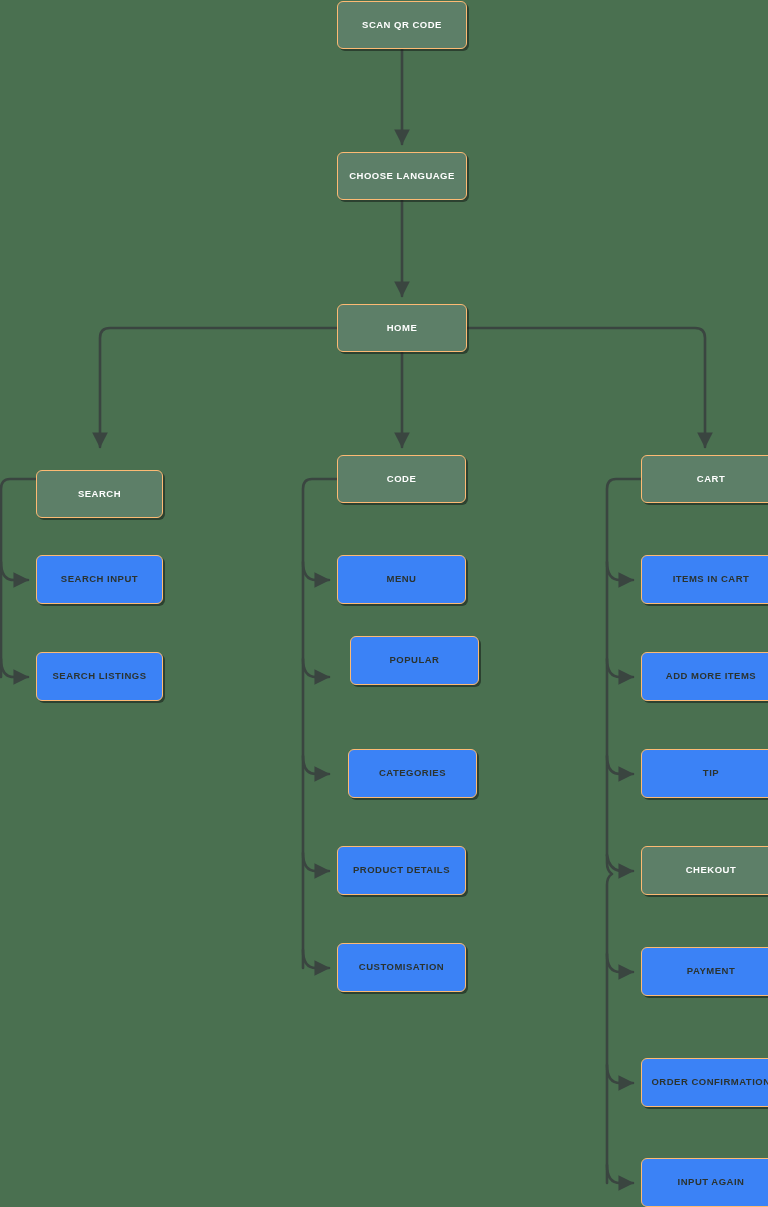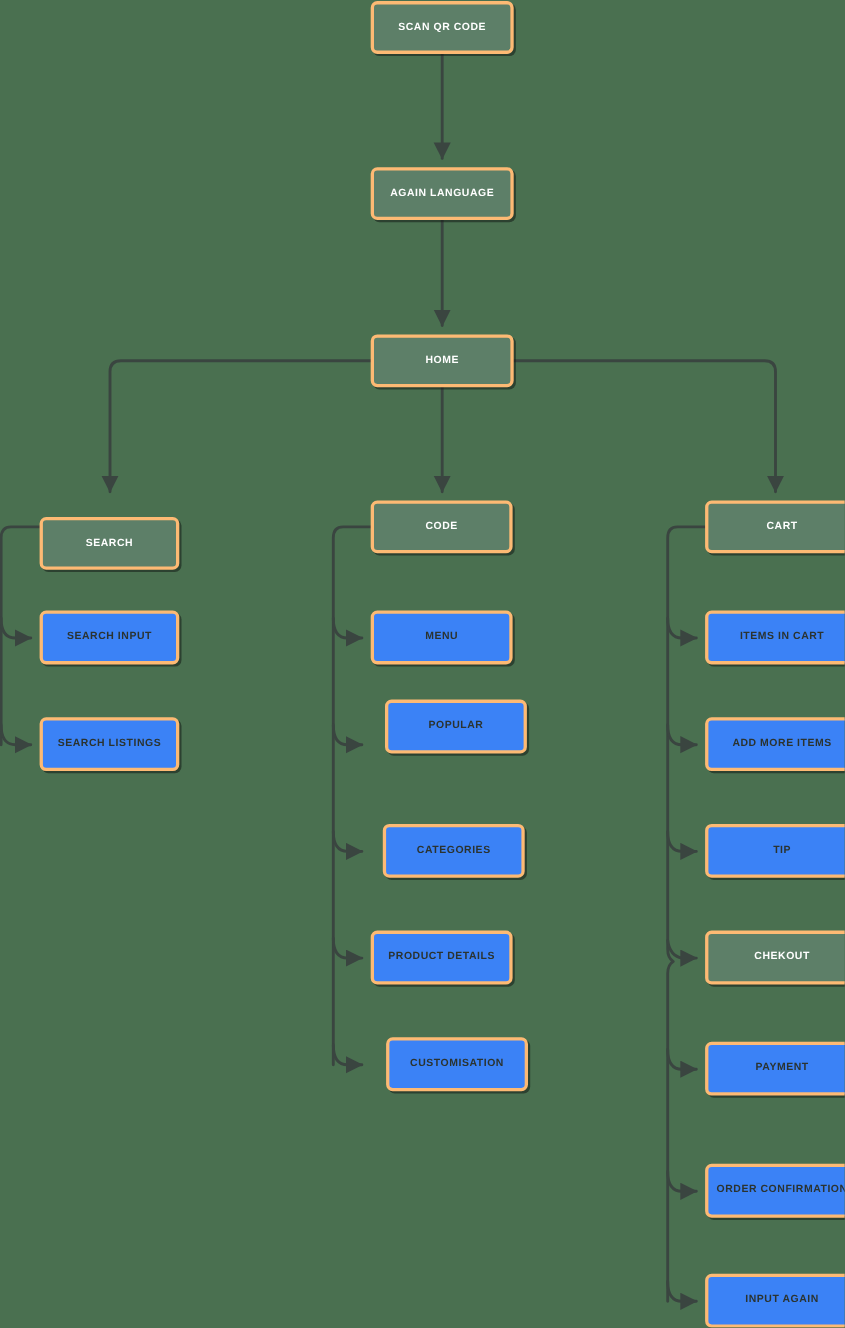--- a/index.html
+++ b/index.html
@@ -24,21 +24,21 @@
     height: 1207px;
     pointer-events: none;
   }
   .node {
     position: absolute;
     box-sizing: border-box;
     display: flex;
     align-items: center;
     justify-content: center;
     border-radius: 6px;
-    border: 3px solid #fdba74;
+    border: 1px solid #fdba74;
     box-shadow: 2px 2px 0 rgba(20,28,22,0.55);
     text-align: center;
     letter-spacing: 0.5px;
   }
   .node.dark {
     background: #5d7f68;
     color: #ffffff;
   }
   .node.light {
     background: #3b82f6;
@@ -94,21 +94,21 @@
       <path d="M607,1065 Q607,1083 620,1083 L633,1083" marker-end="url(#arrowhead)"></path>
       <path d="M607,1165 Q607,1183 620,1183 L633,1183" marker-end="url(#arrowhead)"></path>
     </g>
   </svg>
 
   <div id="nodes">
       <div class="node dark" style="left: 337px; top: 1px; width: 130px; height: 48px;">
         <span class="node-label">SCAN QR CODE</span>
       </div>
       <div class="node dark" style="left: 337px; top: 152px; width: 130px; height: 48px;">
-        <span class="node-label">AGAIN LANGUAGE</span>
+        <span class="node-label">CHOOSE LANGUAGE</span>
       </div>
       <div class="node dark" style="left: 337px; top: 304px; width: 130px; height: 48px;">
         <span class="node-label">HOME</span>
       </div>
       <div class="node dark" style="left: 36px; top: 470px; width: 127px; height: 48px;">
         <span class="node-label">SEARCH</span>
       </div>
       <div class="node light" style="left: 36px; top: 555px; width: 127px; height: 49px;">
         <span class="node-label">SEARCH INPUT</span>
       </div>
@@ -123,21 +123,21 @@
       </div>
       <div class="node light" style="left: 337px; top: 636px; width: 129px; height: 49px; margin-left: 13px;">
         <span class="node-label">POPULAR</span>
       </div>
       <div class="node light" style="left: 348px; top: 749px; width: 129px; height: 49px;">
         <span class="node-label">CATEGORIES</span>
       </div>
       <div class="node light" style="left: 337px; top: 846px; width: 129px; height: 49px;">
         <span class="node-label">PRODUCT DETAILS</span>
       </div>
-      <div class="node light" style="left: 351px; top: 943px; width: 129px; height: 49px;">
+      <div class="node light" style="left: 337px; top: 943px; width: 129px; height: 49px;">
         <span class="node-label">CUSTOMISATION</span>
       </div>
       <div class="node dark" style="left: 641px; top: 455px; width: 140px; height: 48px;">
         <span class="node-label">CART</span>
       </div>
       <div class="node light" style="left: 641px; top: 555px; width: 140px; height: 49px;">
         <span class="node-label">ITEMS IN CART</span>
       </div>
       <div class="node light" style="left: 641px; top: 652px; width: 140px; height: 49px;">
         <span class="node-label">ADD MORE ITEMS</span>

